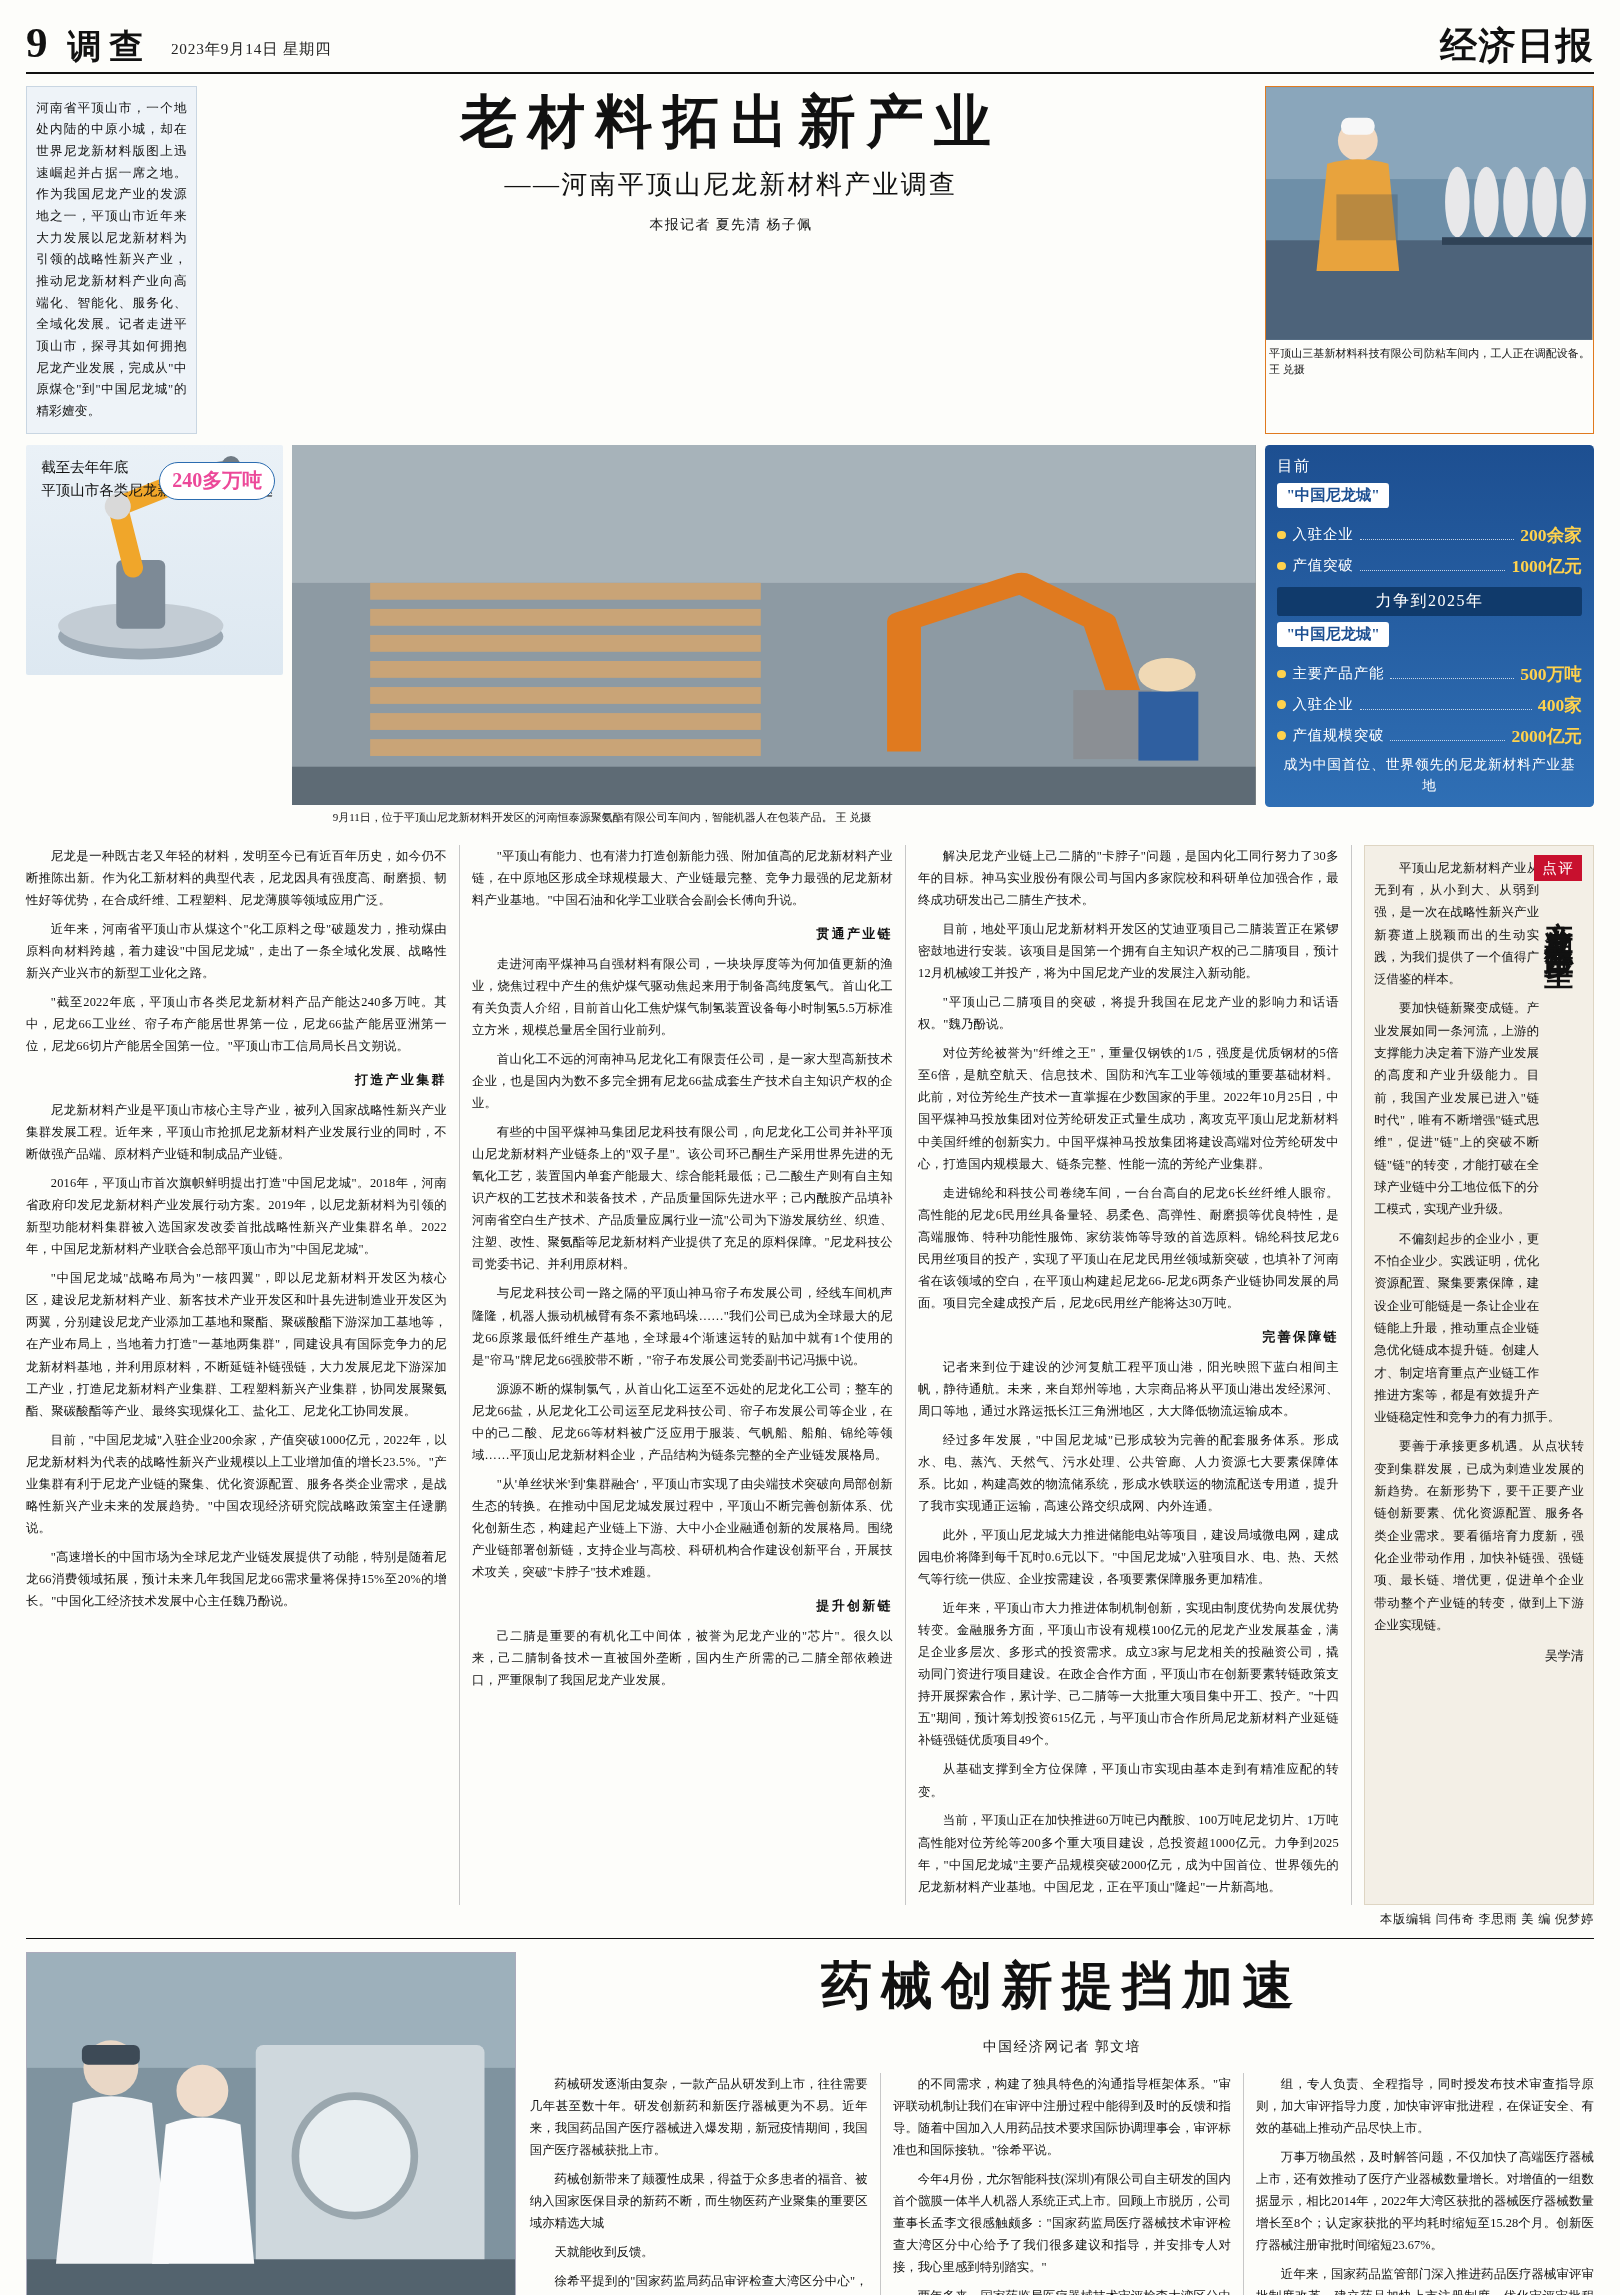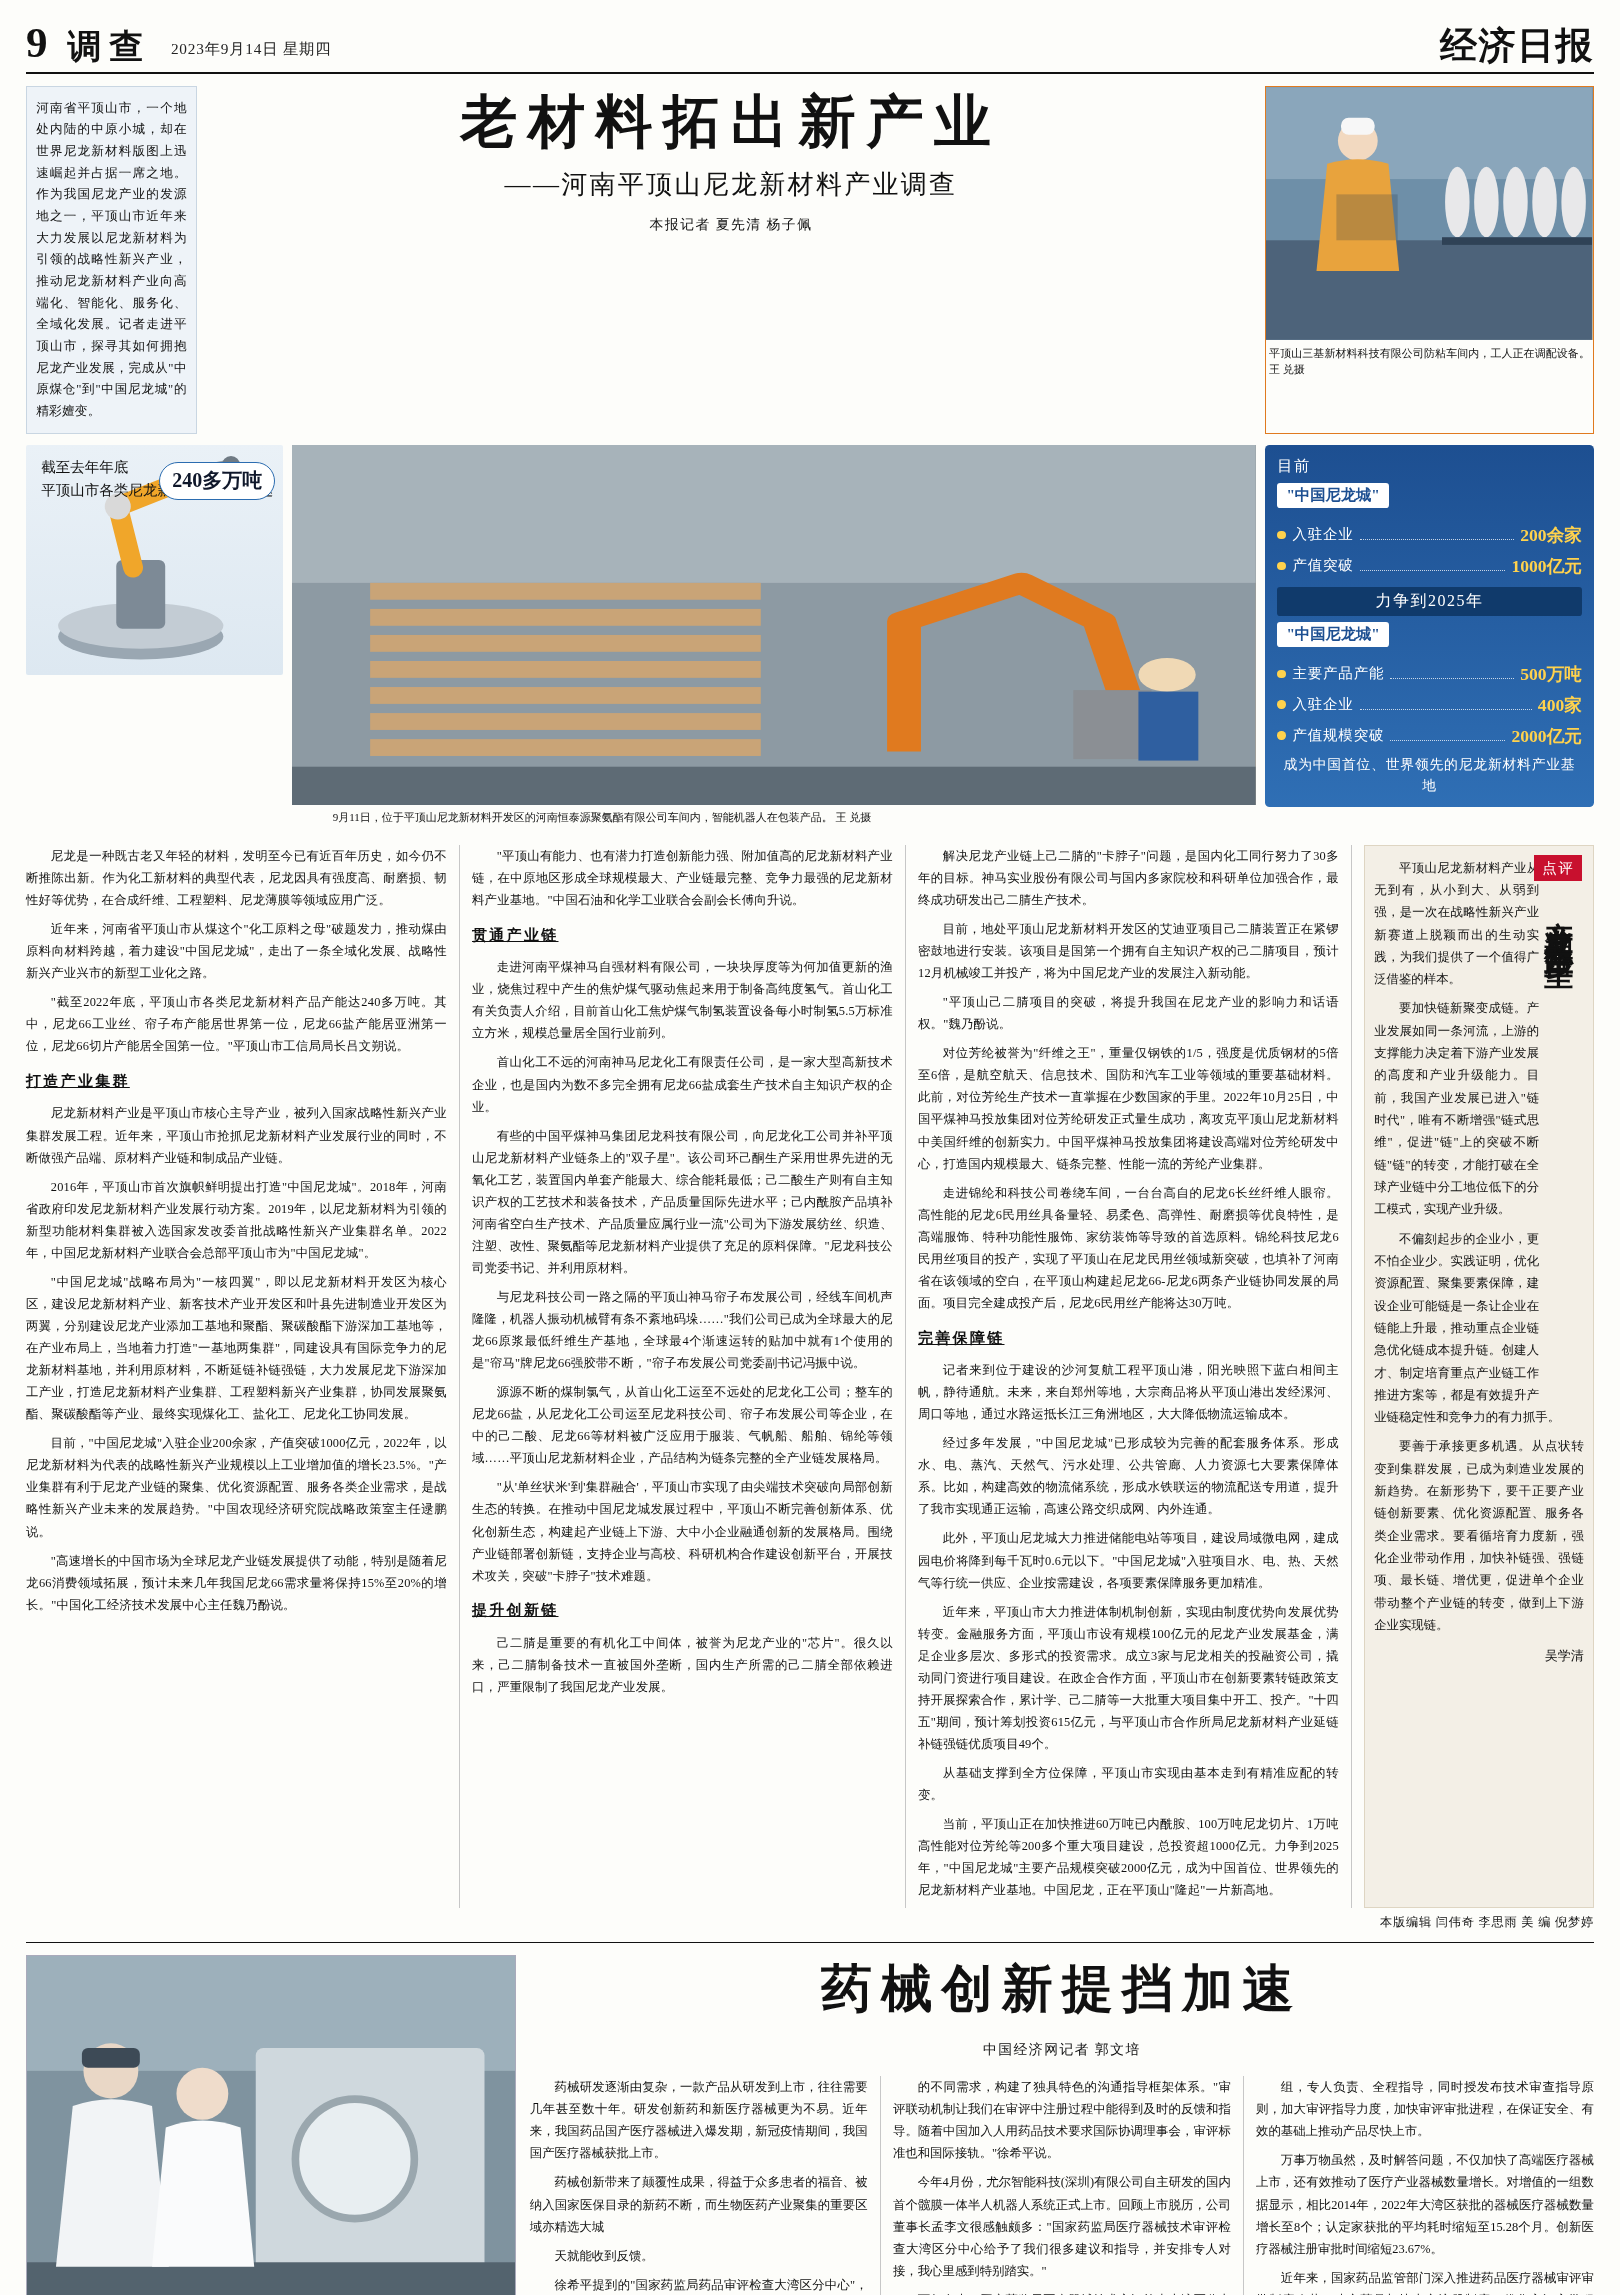--- a/index.html
+++ b/index.html
@@ -47,39 +47,39 @@
   
   .infoband { display:flex; gap:9.2px; margin-top:10.7px; }
   .ib-left { width:257px; flex:0 0 257px; background:linear-gradient(180deg,#eaf1f7,#dde8f1); position:relative; height:230px; border-radius:2px;}
   .ib-mid { flex:1 1 auto; position:relative; }
   .ib-photo { height:360px; background:linear-gradient(140deg,#9aa6ae,#7d8c96 50%,#c3a98a); }
   .ib-cap { font-size:11px; line-height:1.55; padding:4.6px 1.5px; text-align:justify;margin-left:39px;}
   .ib-right { width:329px; flex:0 0 329px; }
 
   .stat-callout { position:absolute; left:15.3px; top:10.7px; font-size:14.5px; line-height:1.6; }
   .bubble { position:absolute; right:7.7px; top:17px; background:#fff; border:1.5px solid #2b6cb0; border-radius:21.4px;
-            padding:4.6px 12.2px; font-size:20px; font-weight:bold; color:#0f172a; }
+            padding:4.6px 12.2px; font-size:20px; font-weight:bold; color:#ec4899; }
 
   .blue-card { background:linear-gradient(180deg,#1d4f91,#2f6fb5); color:#fff; border-radius:4.6px; padding:10.7px 12.2px; }
   .bc-title { font-size:15.3px; letter-spacing:1.5px; margin-bottom:6.1px;}
   .bc-tag { display:inline-block; background:#fff; color:#1d4f91; font-weight:bold; font-size:15.3px;
             border-radius:3.1px; padding:2.3px 9.2px; margin-bottom:7.7px;}
   .bc-row { display:flex; align-items:center; font-size:14.5px; margin:6.9px 0; }
   .bc-row .dot { width:8.4px;height:8.4px;border-radius:50%;background:#ffd24d;margin-right:6.9px;flex:0 0 8.4px;}
   .bc-row .lbl { letter-spacing:0.8px; }
   .bc-row .dots { flex:1 1 auto; border-bottom:0.8px dotted rgba(255,255,255,.75); margin:0 6.1px; height:10px;}
   .bc-row .val { color:#ffd24d; font-weight:bold; font-size:17.6px; white-space:nowrap;}
   .bc-sub { background:#103a6b; border-radius:3.1px; text-align:center; font-size:16px; padding:3.8px 0; margin:9.2px 0 6.1px; letter-spacing:1.5px;}
   .bc-foot { font-size:13.8px; text-align:center; margin-top:7.7px; letter-spacing:0.8px; line-height:1.5;}
 
   
   .colwrap { display:flex; gap:12.2px; margin-top:13.8px; }
   .col { flex:1 1 0; font-size:12.4px; line-height:1.78; text-align:justify; letter-spacing:0.2px; }
   .col p { margin:0 0 6.9px 0; text-indent:2em; }
-  .sub-h { font-size:15px; font-weight:bold; letter-spacing:2.3px; text-align:left; margin:10.7px 0 7.7px;text-decoration:underline; }
+  .sub-h { font-size:13px; font-weight:bold; letter-spacing:2.3px; text-align:right; margin:10.7px 0 7.7px; }
   .colsep { width:0.8px; background:#c7c7c7; flex:0 0 0.8px; }
 
   
   .comment-col { width:230px; flex:0 0 230px; background:#f3efe6; border:0.8px solid #ded5c2; padding:10.7px 9.2px; position:relative;}
   .comment-flag { position:absolute; right:10.7px; top:9.2px; background:#c8102e; color:#fff; font-size:14.5px;
                   padding:4.6px 3.8px; line-height:1.15; width:48px; text-align:center; letter-spacing:1.5px;}
   .comment-title { writing-mode:vertical-rl; font-size:29px; font-weight:bold; letter-spacing:4.6px;
                    height:490px; margin:41px 4.6px 0 0; float:right; }
   .comment-body { font-size:12.4px; line-height:1.8; text-align:justify; }
   .comment-body p { margin:0 0 6.9px 0; text-indent:2em;}

